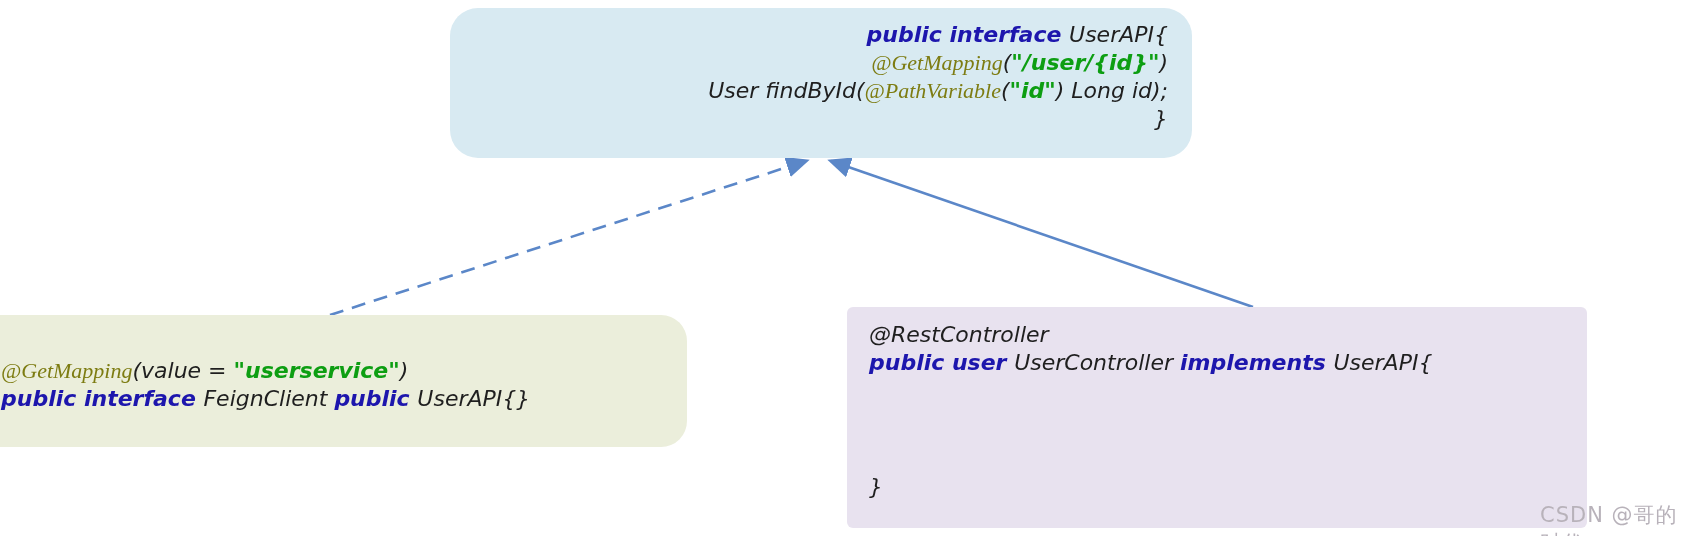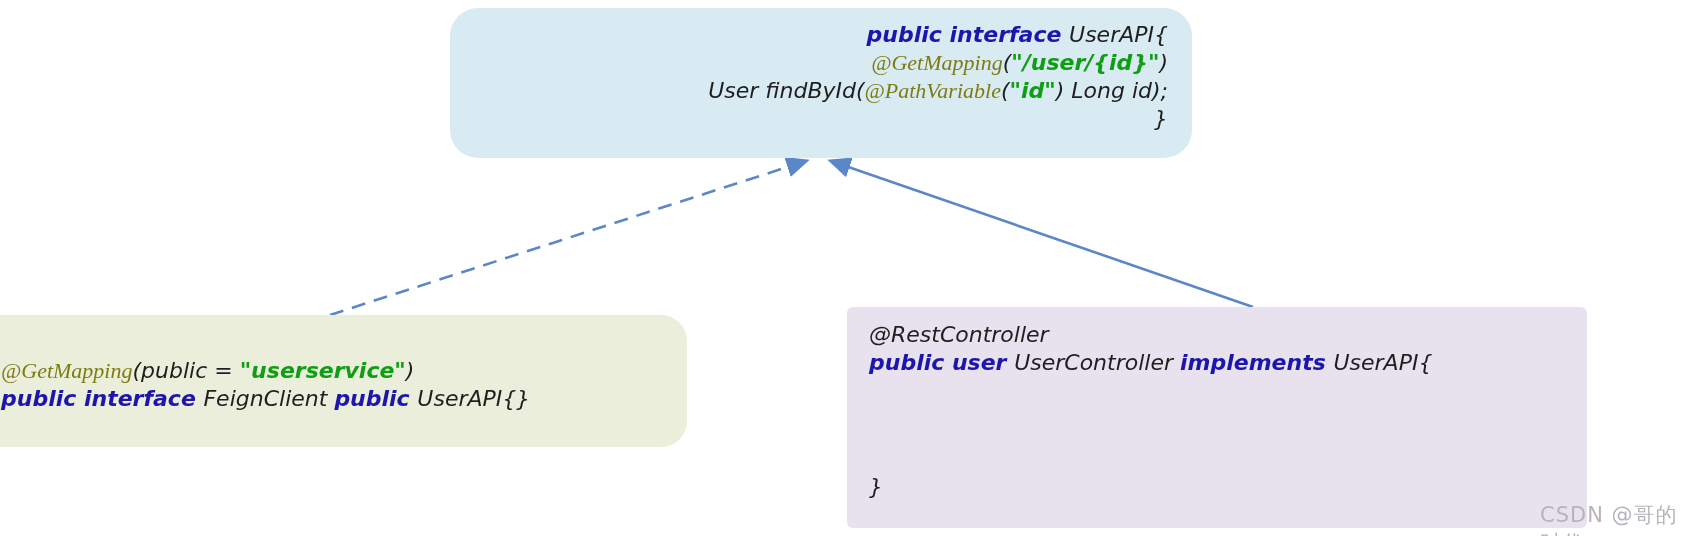--- a/index.html
+++ b/index.html
@@ -79,21 +79,21 @@
     </defs>
     <line x1="330" y1="315" x2="806" y2="161" stroke="currentColor" stroke-width="2.6" stroke-dasharray="14 9" marker-end="url(#ah)"></line>
     <line x1="1253" y1="307" x2="831" y2="161" stroke="currentColor" stroke-width="2.6" marker-end="url(#ah)"></line>
   </svg>
 
   <div class="code-box box-api">
     <div class="code"><div class="code-line"><span class="kw">public interface </span><span class="pl">UserAPI{</span></div><div class="code-line"><span class="pl">    </span><span class="an">@GetMapping</span><span class="pl">(</span><span class="str">"/user/{id}"</span><span class="pl">)</span></div><div class="code-line"><span class="pl">    User findById(</span><span class="an">@PathVariable</span><span class="pl">(</span><span class="str">"id"</span><span class="pl">) Long id);</span></div><div class="code-line"><span class="pl">}</span></div></div>
   </div>
 
   <div class="code-box box-client">
-    <div class="code"><div class="code-line"><span class="an">@GetMapping</span><span class="pl">(public = </span><span class="str">"userservice"</span><span class="pl">)</span></div><div class="code-line"><span class="kw">public interface </span><span class="pl">FeignClient </span><span class="kw">public </span><span class="pl">UserAPI{}</span></div></div>
+    <div class="code"><div class="code-line"><span class="an">@GetMapping</span><span class="pl">(value = </span><span class="str">"userservice"</span><span class="pl">)</span></div><div class="code-line"><span class="kw">public interface </span><span class="pl">FeignClient </span><span class="kw">public </span><span class="pl">UserAPI{}</span></div></div>
   </div>
 
   <div class="code-box box-controller">
     <div class="code"><div class="code-line"><span class="pl">@RestController</span></div><div class="code-line"><span class="kw">public user </span><span class="pl">UserController </span><span class="kw">implements </span><span class="pl">UserAPI{</span></div><div class="code-line"><span class="pl">}</span></div></div>
   </div>
 
   <div class="watermark">CSDN @哥的时代</div>
 
 </div>
 

